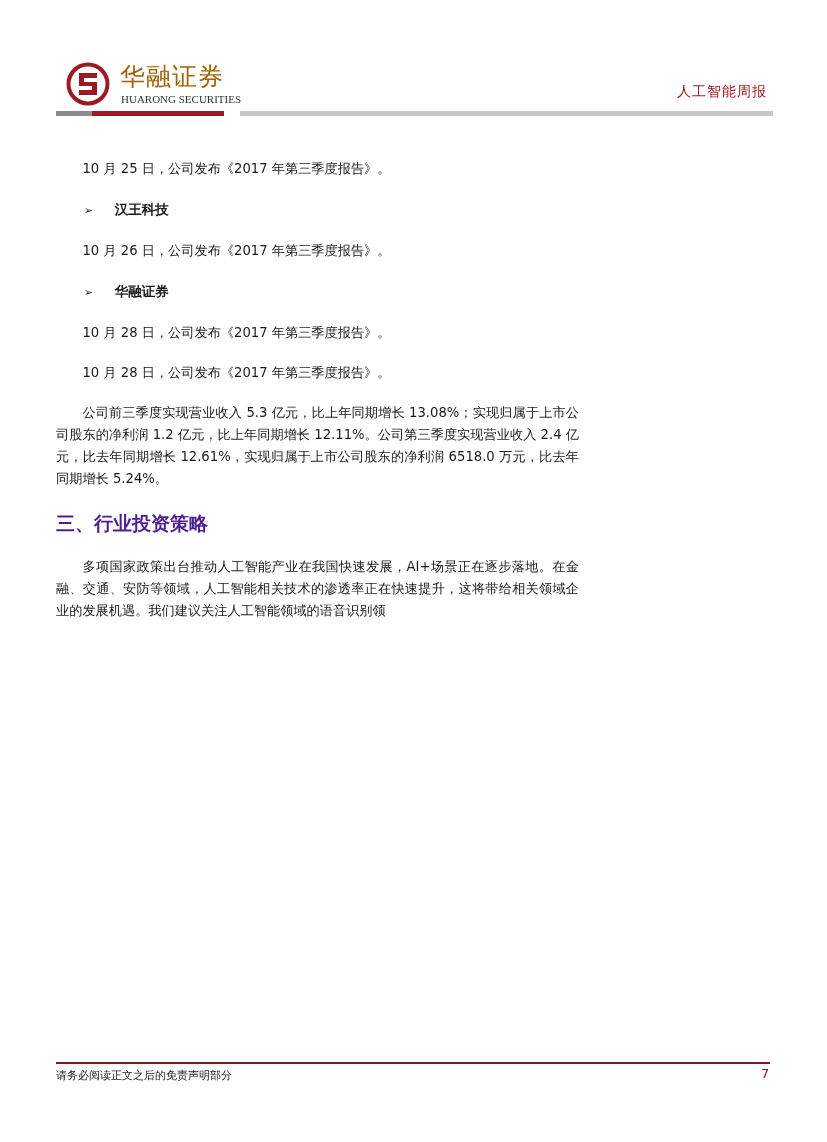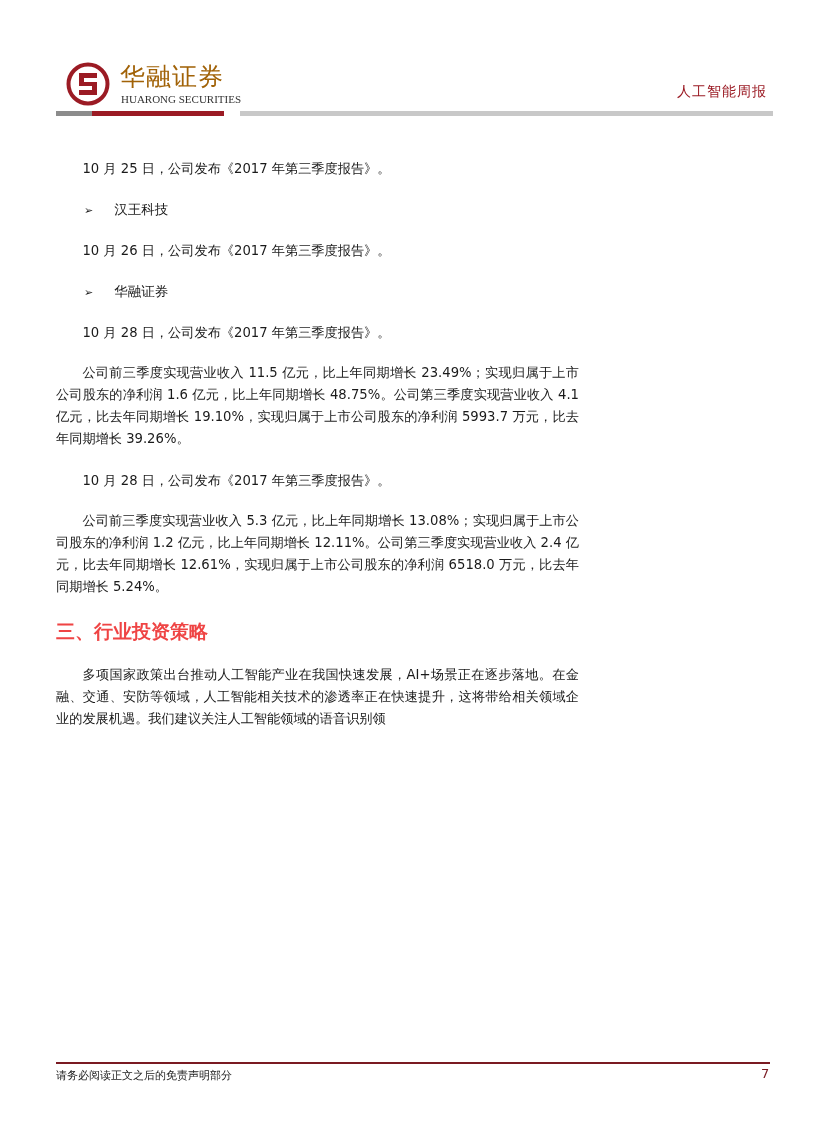--- a/index.html
+++ b/index.html
@@ -14,23 +14,23 @@
                font-size: 14px; color: #9b1b24; letter-spacing: 1px; }
   .bar { position: absolute; top: 111px; height: 5px; }
   .bar.g1 { left: 56px; width: 36px; background: #8c8c8c; }
   .bar.r1 { left: 92px; width: 132px; background: #9b1b24; }
   .bar.g2 { left: 240px; width: 533px; background: #c8c8c8; }
 
   .content { position: absolute; left: 56px; top: 158px; width: 523px; }
   .p { font-size: 13.2px; line-height: 22px; margin: 0; text-indent: 2em; text-align: justify; }
   .date { margin-bottom: 18px; }
   .para { margin-bottom: 20px; }
-  .sub { font-size: 13.5px; font-weight: normal; margin: 0 0 18px 28px; line-height: 22px; }
+  .sub { font-size: 13.5px; font-weight: bold; margin: 0 0 18px 28px; line-height: 22px; }
   .sub .arrow { display: inline-block; width: 26px; font-size: 11px; }
-  .sec { font-family: "DejaVu Serif", serif; font-weight: bold; color: #ef4444;
+  .sec { font-family: "DejaVu Serif", serif; font-weight: bold; color: #4c1d95;
          font-size: 19px; margin: 6px 0 20px 0; line-height: 26px; }
 
   .ftr-line { position: absolute; left: 56px; top: 1062px; width: 714px; height: 2px; background: #7a1a22; }
   .ftr-text { position: absolute; left: 56px; top: 1068px; font-size: 11px; color: #222;
               font-family: "DejaVu Serif", serif; }
   .ftr-page { position: absolute; left: 761px; top: 1066px; font-size: 13px; color: #7a1a22; }
 </style>
 </head>
 <body>
 
@@ -54,21 +54,20 @@
     <span class="arrow">➢</span>
     <span>汉王科技</span>
   </div>
   <p class="p date">10 月 26 日，公司发布《2017 年第三季度报告》。</p>
 
   <div class="sub">
     <span class="arrow">➢</span>
     <span>华融证券</span>
   </div>
   <p class="p date">10 月 28 日，公司发布《2017 年第三季度报告》。</p>
-  <p class="p para">公司前三季度实现营业收入 11.5 亿元，比上年同期增长 23.49%；实现归属于上市公司股东的净利润 1.6 亿元，比上年同期增长 48.75%。公司第三季度实现营业收入 4.1 亿元，比去年同期增长 19.10%，实现归属于上市公司股东的净利润 5993.7 万元，比去年同期增长 39.26%。</p>
 
   <p class="p date">10 月 28 日，公司发布《2017 年第三季度报告》。</p>
   <p class="p para">公司前三季度实现营业收入 5.3 亿元，比上年同期增长 13.08%；实现归属于上市公司股东的净利润 1.2 亿元，比上年同期增长 12.11%。公司第三季度实现营业收入 2.4 亿元，比去年同期增长 12.61%，实现归属于上市公司股东的净利润 6518.0 万元，比去年同期增长 5.24%。</p>
 
   <div class="sec">三、行业投资策略</div>
   <p class="p">多项国家政策出台推动人工智能产业在我国快速发展，AI+场景正在逐步落地。在金融、交通、安防等领域，人工智能相关技术的渗透率正在快速提升，这将带给相关领域企业的发展机遇。我们建议关注人工智能领域的语音识别领</p>
 </div>
 
 <div>
   <div class="ftr-line"></div>

